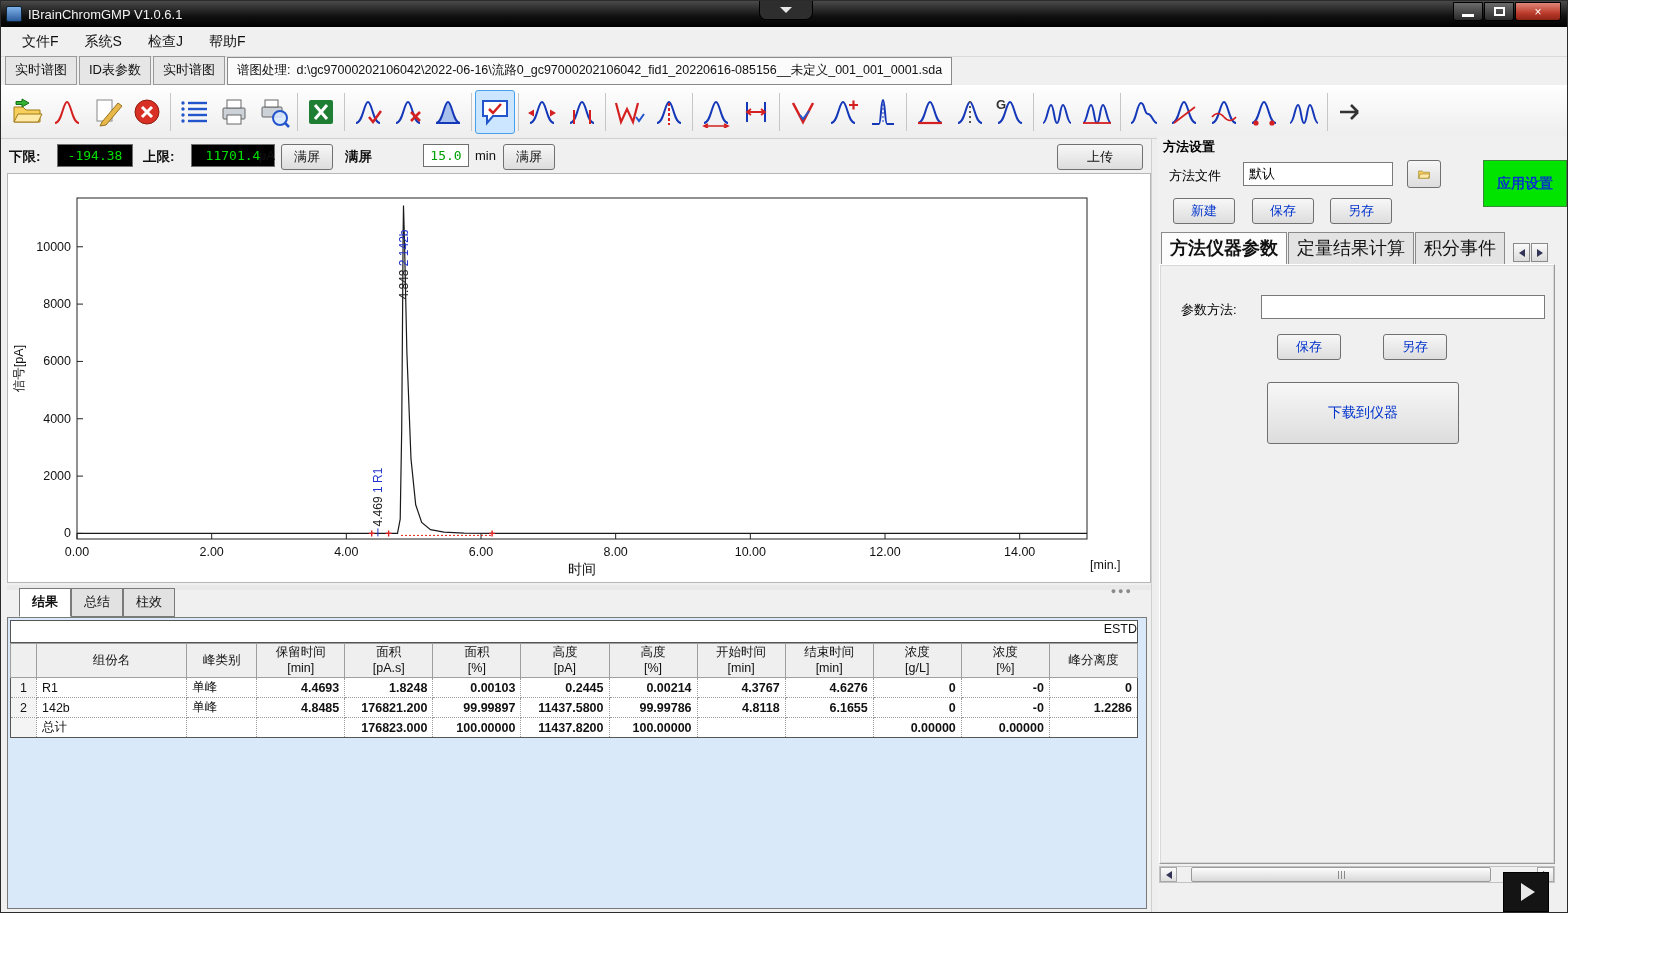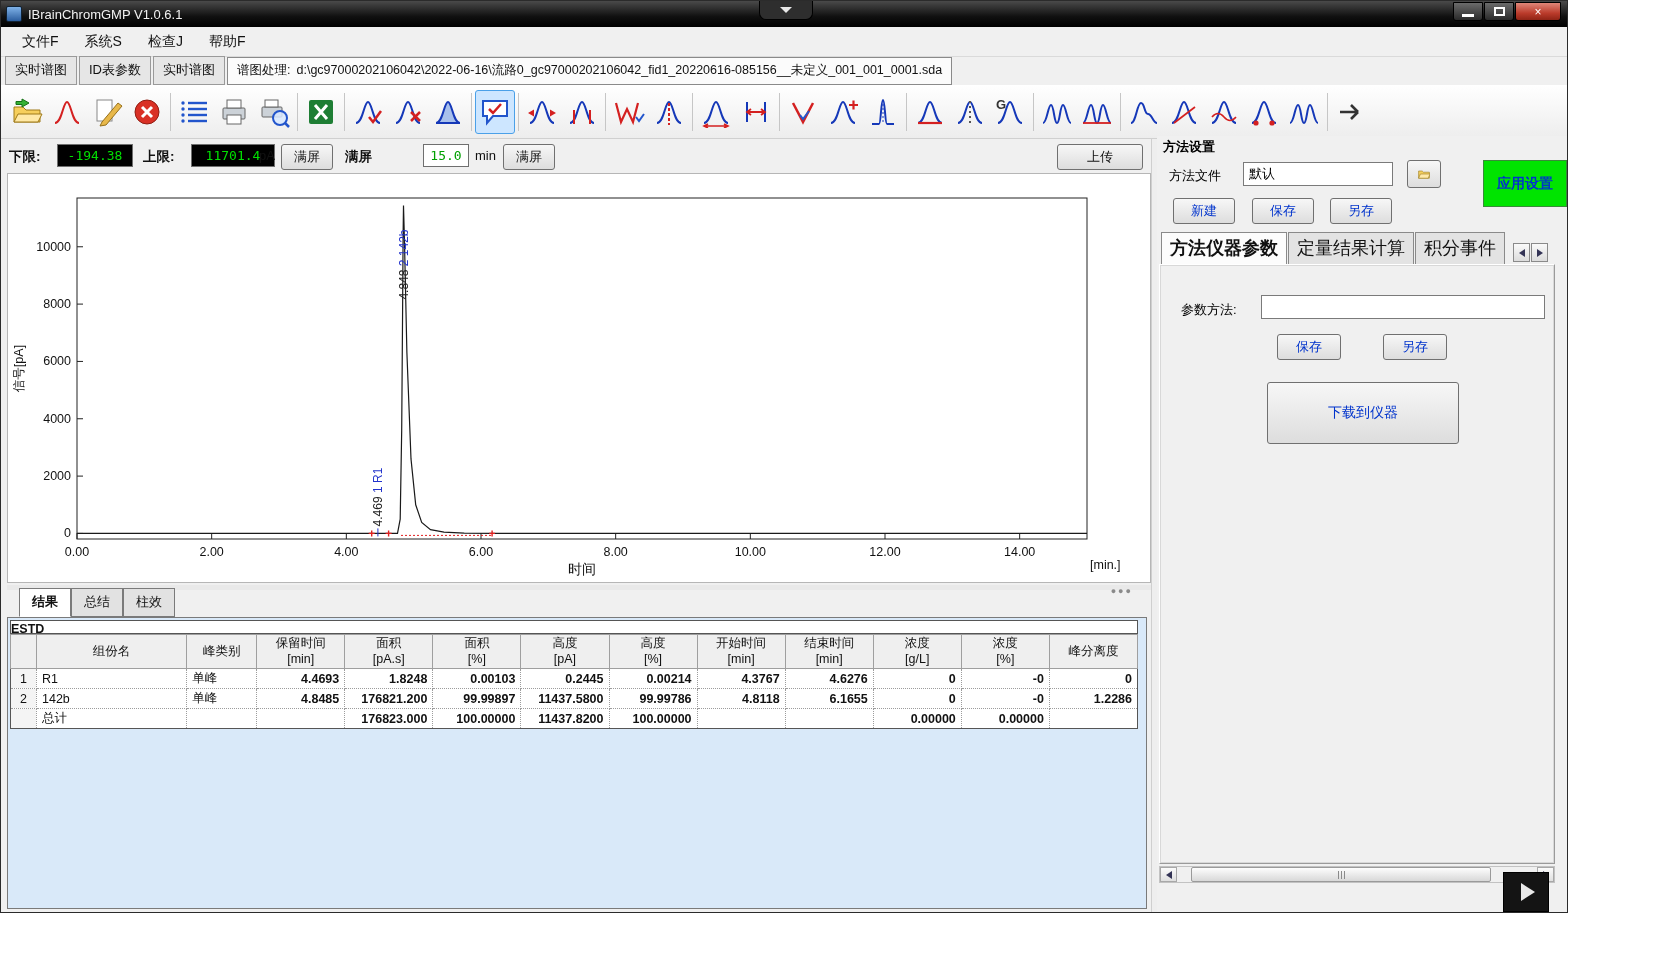--- a/index.html
+++ b/index.html
@@ -47,21 +47,21 @@
   .chart { position:absolute; left:6px; top:172px; width:1144px; height:410px; background:#fff; border:1px solid #b6b6b6; }
   .hsplit { position:absolute; left:6px; top:584px; width:1144px; height:5px; background:#e9e9e9; }
   .hsplit .grip { position:absolute; right:18px; top:1px; color:#8a8a8a; font-size:9px; letter-spacing:2px; }
 
   
   .results { position:absolute; left:6px; top:590px; width:1140px; height:318px; }
   .rtabs { height:26px; display:flex; align-items:flex-end; padding-left:12px; }
   .rtab { border:1px solid #7a7a7a; background:#e2e2e2; padding:4px 12px 5px; font-size:13px; }
   .rtab.active { background:#ffffff; border-bottom-color:#ffffff; font-weight:bold; }
   .grid { position:absolute; left:0; top:26px; right:0; bottom:0; border:1px solid #7a7a7a; background:#d9e9f9; overflow:hidden; padding:2px 2px 0 2px; }
-  .estd { width:1128px; height:14px; border:1px solid #555; background:#fff; text-align:left; font-size:12.5px; line-height:16px;font-weight:bold; }
+  .estd { width:1128px; height:23px; border:1px solid #555; background:#fff; text-align:right; font-size:12.5px; line-height:16px; }
   table.res { border-collapse:collapse; table-layout:fixed; width:1128px; background:#fff; border:1px solid #555; border-top:none; }
   table.res th { background:#efefef; border:1px solid #9f9f9f; font-weight:normal; font-size:12.5px; padding:1px 2px; line-height:1.25; }
   table.res td { border-right:1px dotted #9c9c9c; border-bottom:1px dotted #9c9c9c; font-size:12.5px; padding:1px 5px; white-space:nowrap; overflow:hidden; height:18px; }
   table.res td.r { text-align:right;font-weight:bold; } table.res td.l { text-align:left;margin-top:28px; }
   table.res td.num { text-align:center; background:#f4f4f4; }
 
   
   .vsplit { position:absolute; left:1150px; top:138px; width:6px; height:775px; background:#eeeeee; border-left:1px solid #cfcfcf; }
   .rpanel { position:absolute; left:1156px; top:135px; width:412px; height:778px; background:#f0f0f0; }
   .rpanel > * { position:absolute; }

